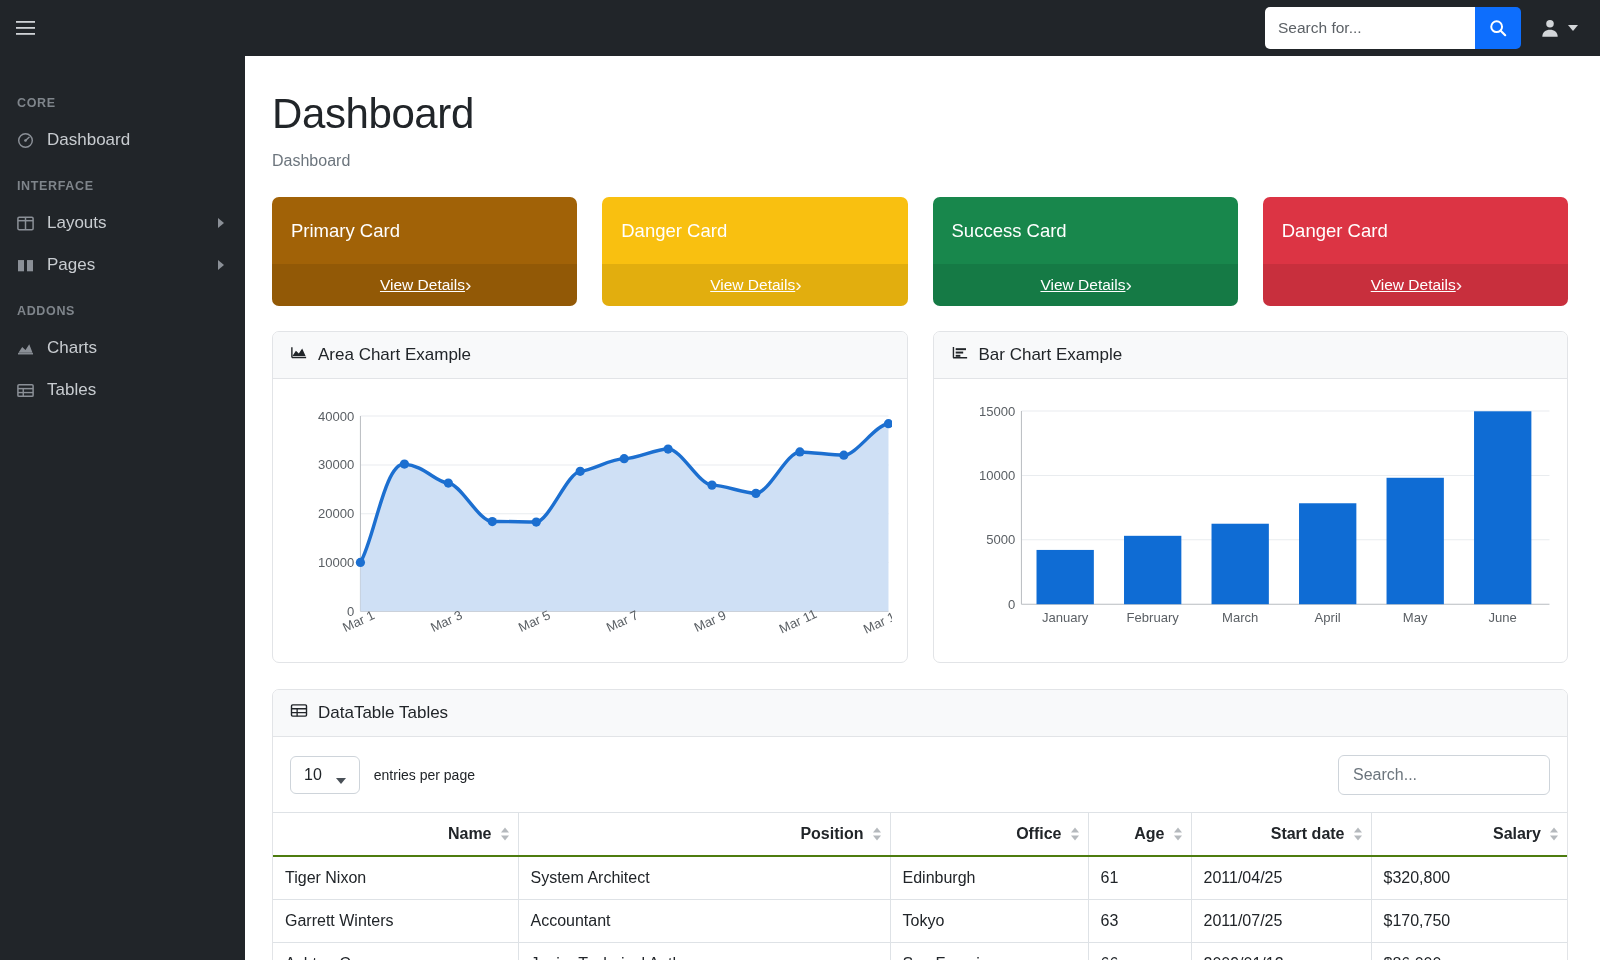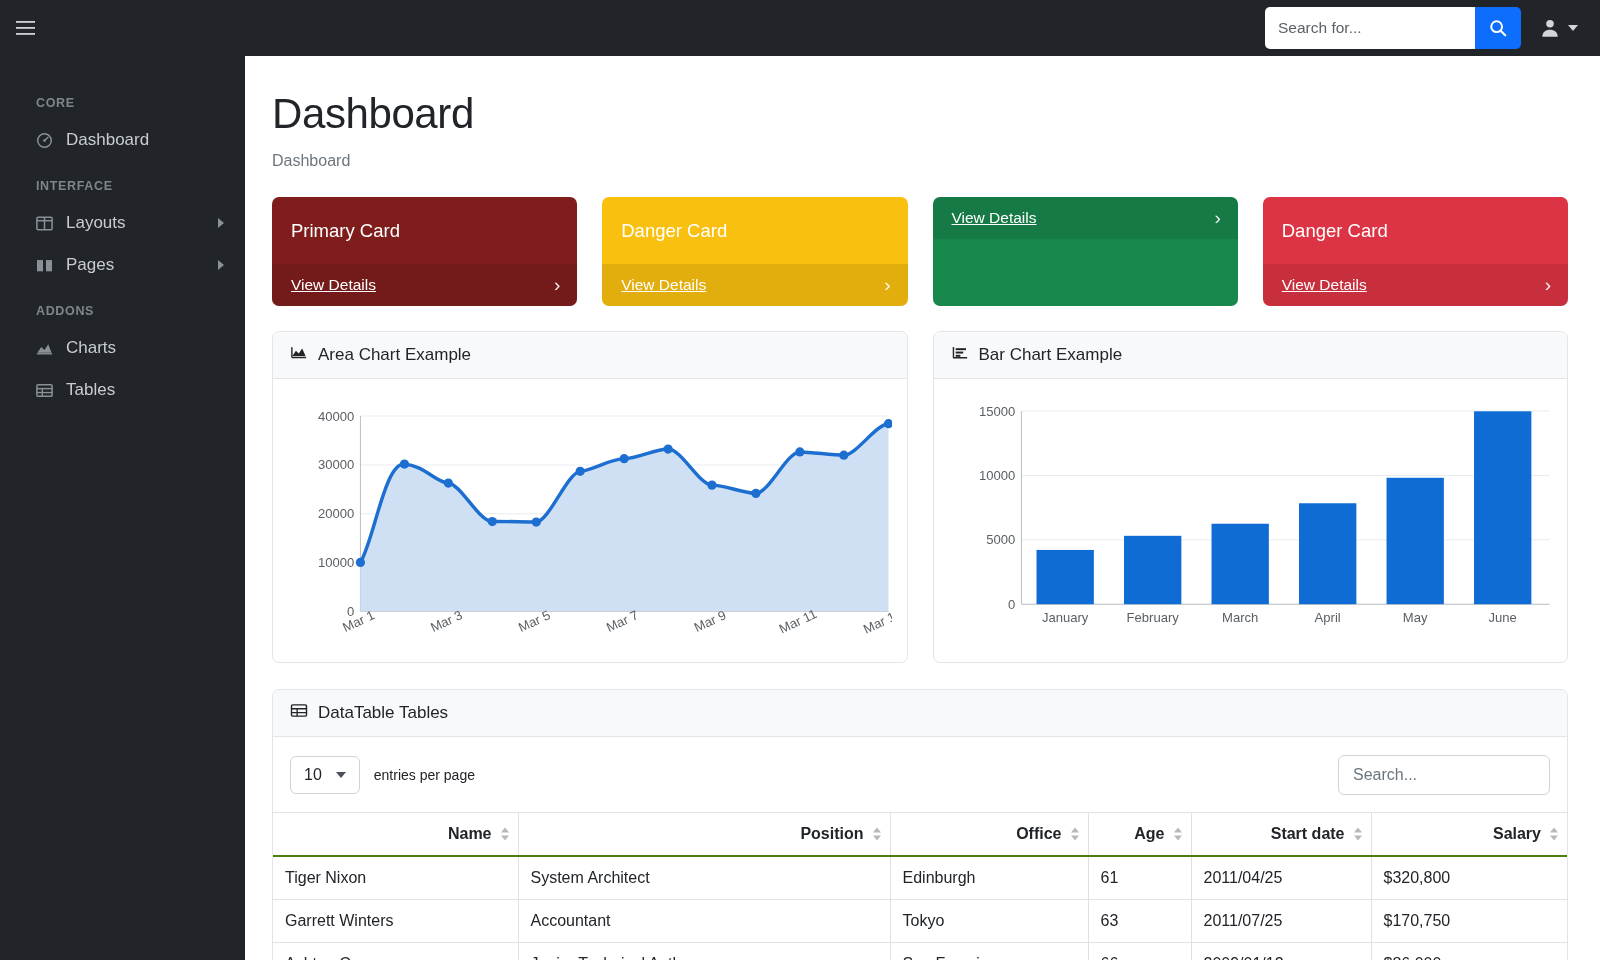--- a/index.html
+++ b/index.html
@@ -56,21 +56,20 @@
 
   
   .body-row { display: flex; flex: 1 1 auto; min-height: 0; }
 
   .sidebar {
     width: 245px; flex: 0 0 245px;
     background: #212529;
     padding-top: 22px;
     color: #cdd0d4;
     overflow: hidden;
-    padding-left: 19px;
   }
   .nav-heading {
     font-size: 12.5px; font-weight: bold; letter-spacing: .65px;
     color: #7f858b; padding: 18px 17px 9px 17px; text-transform: uppercase;
   }
   .nav-link {
     display: flex; align-items: center;
     padding: 11px 17px; color: #c8ccd0; font-size: 17px;
     cursor: pointer; gap: 0;
   }
@@ -101,27 +100,27 @@
   }
 
   
   .cards { display: flex; gap: 25px; }
   .card-tile {
     flex: 1 1 0; border-radius: 7px; overflow: hidden;
     color: #fff; display: flex; flex-direction: column;
   }
   .card-tile .c-body { padding: 23px 19px 22px 19px; font-size: 18.5px; }
   .card-tile .c-foot {
-    display: flex; align-items: center; justify-content: space-between;
+    display: flex; align-items: center; justify-content: center;
     padding: 11px 17px 12px 19px; font-size: 15.5px;
     cursor: pointer;
   }
   .c-foot .lnk { text-decoration: underline; color: #fff; }
   .chev-fw { font-size: 19px; line-height: 1; opacity: .92; }
-  .tile-primary { background: #7f1d1d; }
+  .tile-primary { background: #a16207; }
   .tile-primary .c-foot { background: rgba(0,0,0,.09); }
   .tile-warning { background: #f9c010; }
   .tile-warning .c-foot { background: rgba(0,0,0,.09); }
   .tile-success { background: #18874c; }
   .tile-success .c-foot { background: rgba(0,0,0,.09); }
   .tile-danger  { background: #dc3444; }
   .tile-danger  .c-foot { background: rgba(0,0,0,.09); }
 
   
   .charts-row { display: flex; gap: 25px; margin-top: 25px; }
@@ -143,21 +142,21 @@
   .axis-line { stroke: #b9bdc1; stroke-width: 1; }
 
   
   .table-panel { margin-top: 26px; }
   .dt-controls {
     display: flex; align-items: center; justify-content: space-between;
     padding: 18px 17px 17px 17px;
   }
   .dt-left { display: flex; align-items: center; gap: 14px; }
   .dt-select {
-    display: flex; align-items: center; gap: 14px;
+    display: flex; align-items: flex-end; gap: 14px;
     border: 1px solid #ced4da; border-radius: 6px;
     padding: 9px 13px; font-size: 16px; color: #212529; cursor: pointer;
     background: #fff;
   }
   .chev-sm {
     width: 0; height: 0;
     border-left: 5px solid transparent; border-right: 5px solid transparent;
     border-top: 6px solid #495057;
   }
   .dt-entries-label { font-size: 14px; color: #212529; }
@@ -313,20 +312,21 @@
           </div>
         </div>
         <div class="card-tile tile-warning">
           <div class="c-body">Danger Card</div>
           <div class="c-foot">
             <span class="lnk">View Details</span>
             <span class="chev-fw">›</span>
           </div>
         </div>
         <div class="card-tile tile-success">
+          <div class="c-body">Success Card</div>
           <div class="c-foot">
             <span class="lnk">View Details</span>
             <span class="chev-fw">›</span>
           </div>
         </div>
         <div class="card-tile tile-danger">
           <div class="c-body">Danger Card</div>
           <div class="c-foot">
             <span class="lnk">View Details</span>
             <span class="chev-fw">›</span>

